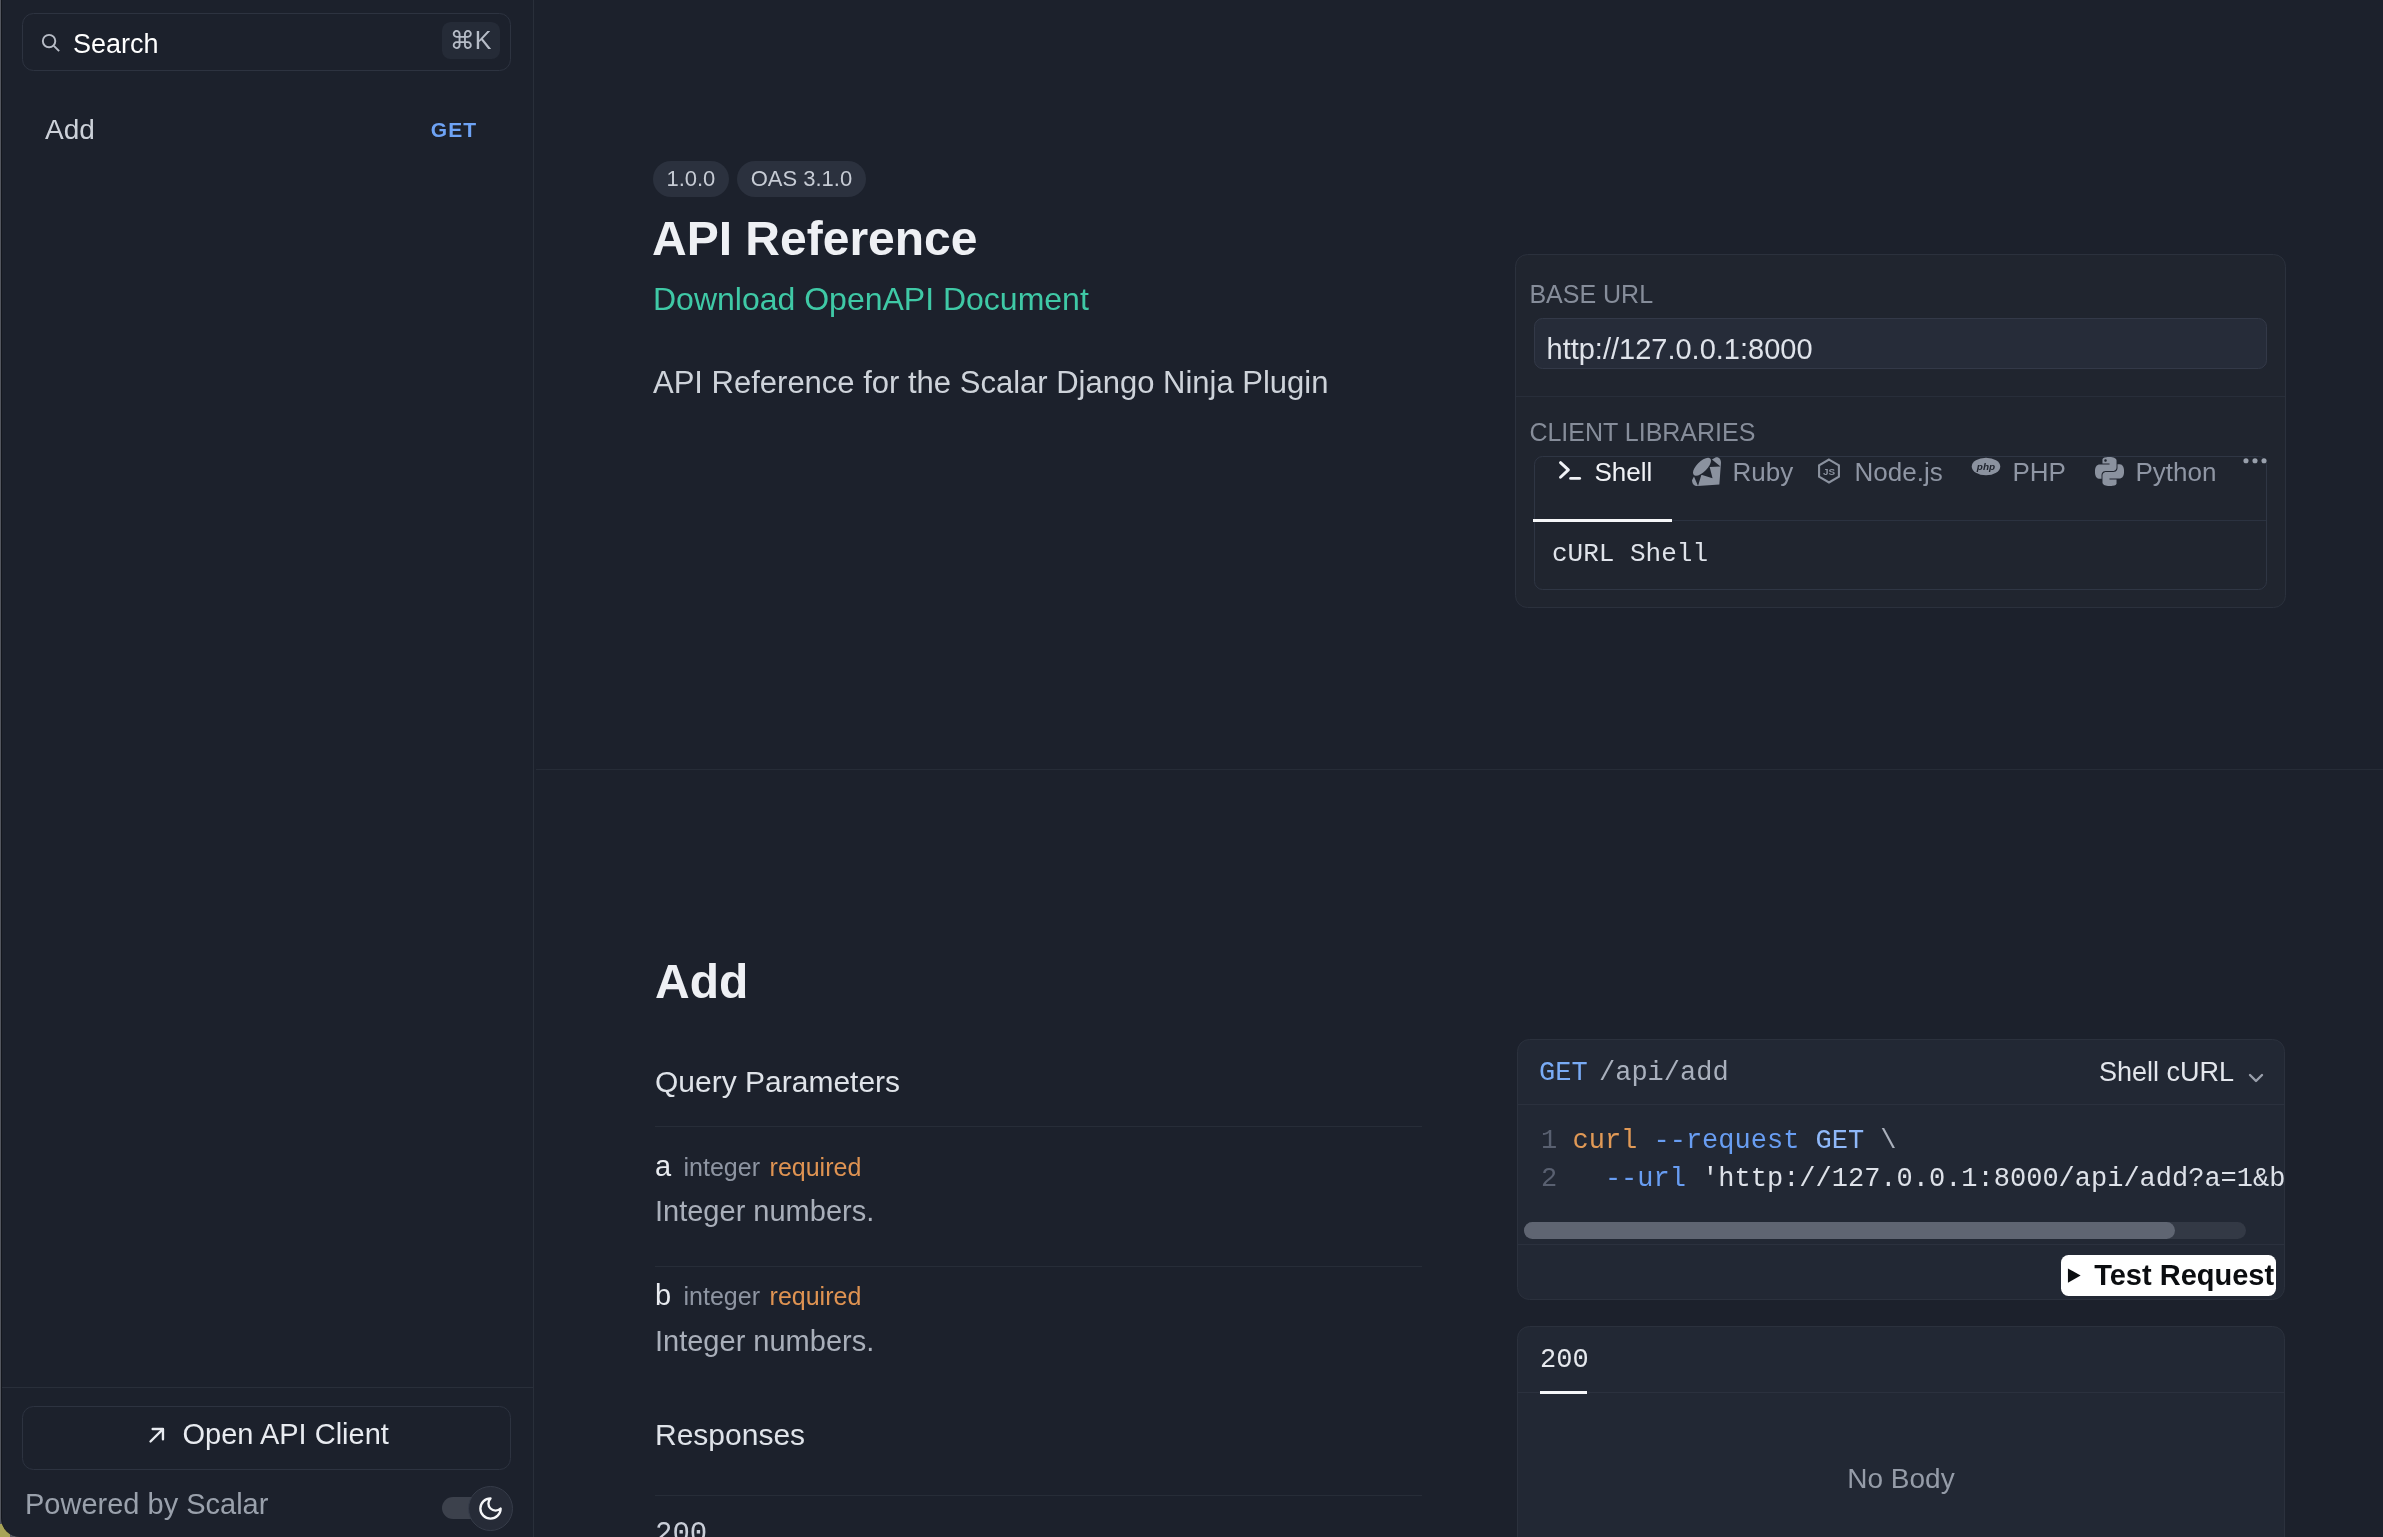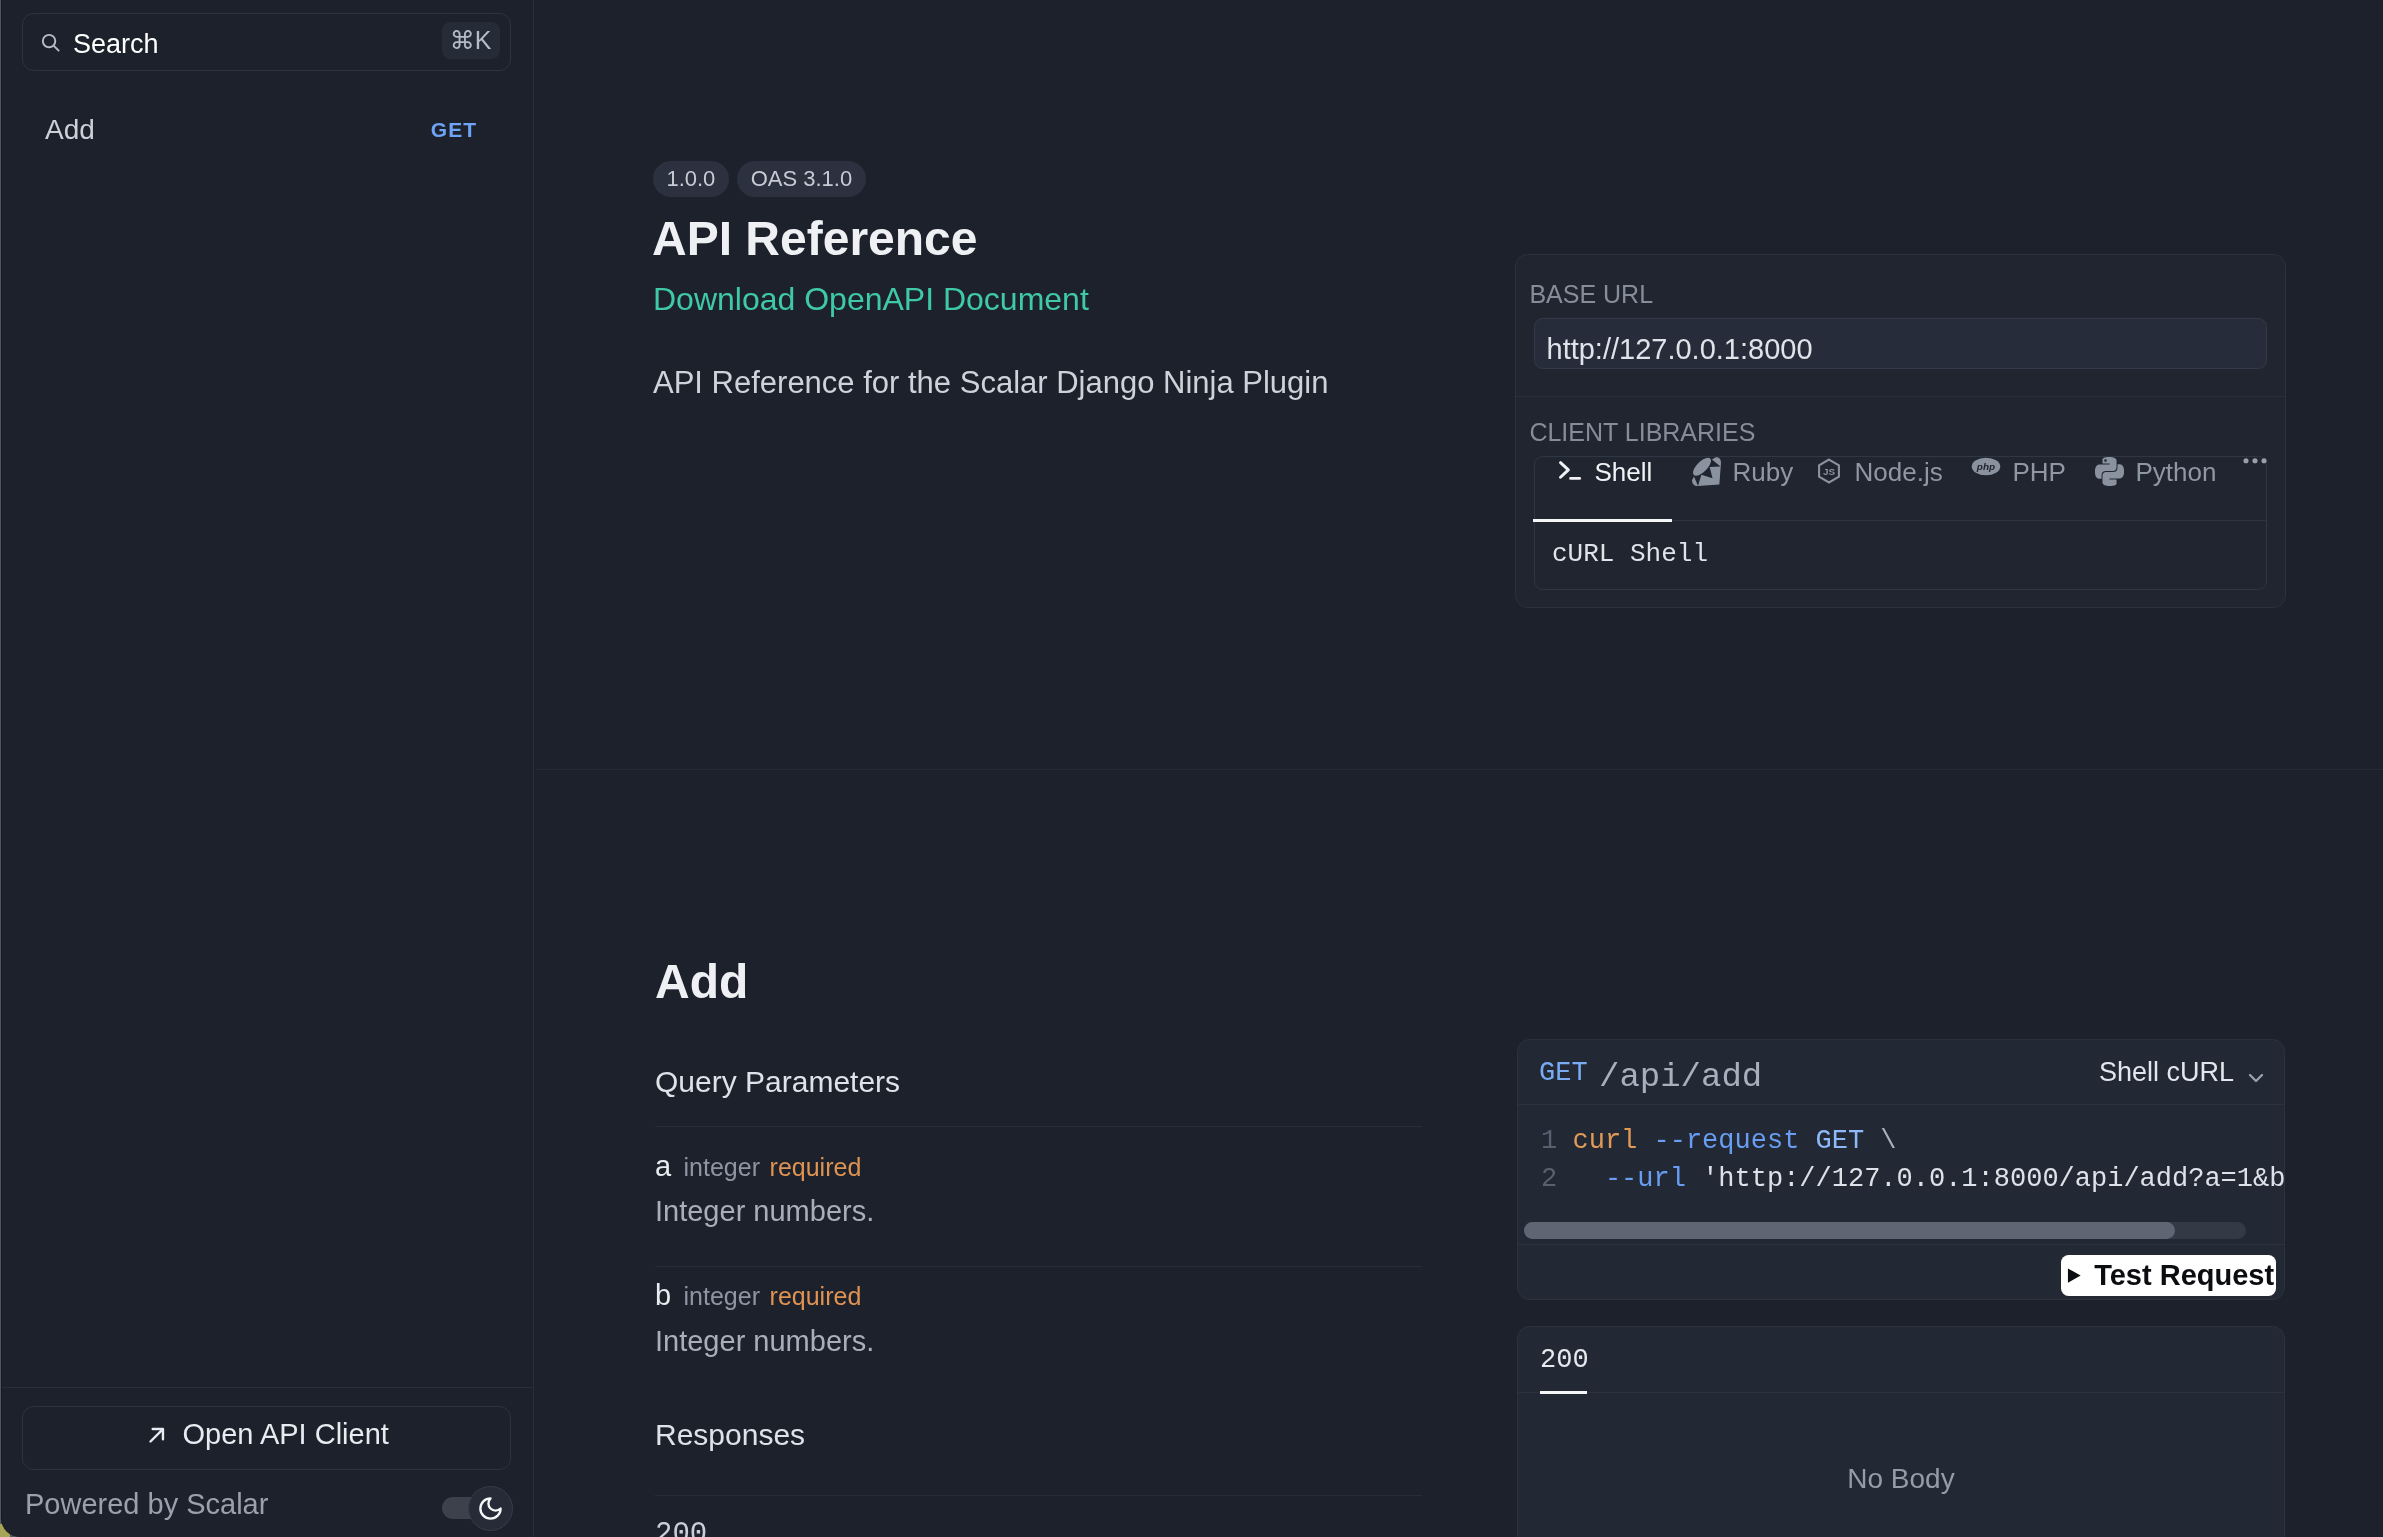--- a/index.html
+++ b/index.html
@@ -83,21 +83,21 @@
   #pb-d { position:absolute; left:119px; top:553px; }
   #resp-h { position:absolute; left:119px; top:646px; }
   #code200 { position:absolute; left:119px; top:746px; font-size:29px; color:#c9ced8; }
 
   
   #reqcard { position:absolute; left:981px; top:267px; width:768px; height:261px;
              background:#222834; border:1.9px solid #2b313d; border-radius:12.4px; overflow:hidden; }
   #reqhead { position:absolute; left:0; top:0; width:100%; height:65px;
              border-bottom:1.9px solid #2b313e; }
   #reqhead .verb { position:absolute; left:21px; top:18px; font-size:27px; color:#79abf5; }
-  #reqhead .path { position:absolute; left:81px; top:18px; font-size:34px; color:#a9b0bd; }
+  #reqhead .path { position:absolute; left:81px; top:18px; font-size:27px; color:#a9b0bd; }
   #reqhead .sel  { position:absolute; right:50px; top:17px; font-size:27px; color:#e3e6ec; }
   #reqhead .chev { position:absolute; right:16.3px; top:26px; }
   .codeline { position:absolute; left:0; font-size:27px; white-space:pre; }
   .lnum { display:inline-block; width:15.3px; text-align:right; color:#596070; }
   .c-orange { color:#e09956; } .c-blue { color:#689df2; } .c-lblue { color:#8fb8f9; }
   .c-white { color:#dde1e8; } .c-gray { color:#aab0bc; }
   #scrolltrack { position:absolute; left:5.7px; top:182px; width:722px; height:17px;
                  background:#333945; border-radius:8.6px; }
   #scrollthumb { position:absolute; left:0px; top:0px; width:651px; height:17px;
                  background:#5f6572; border-radius:8.6px; }

